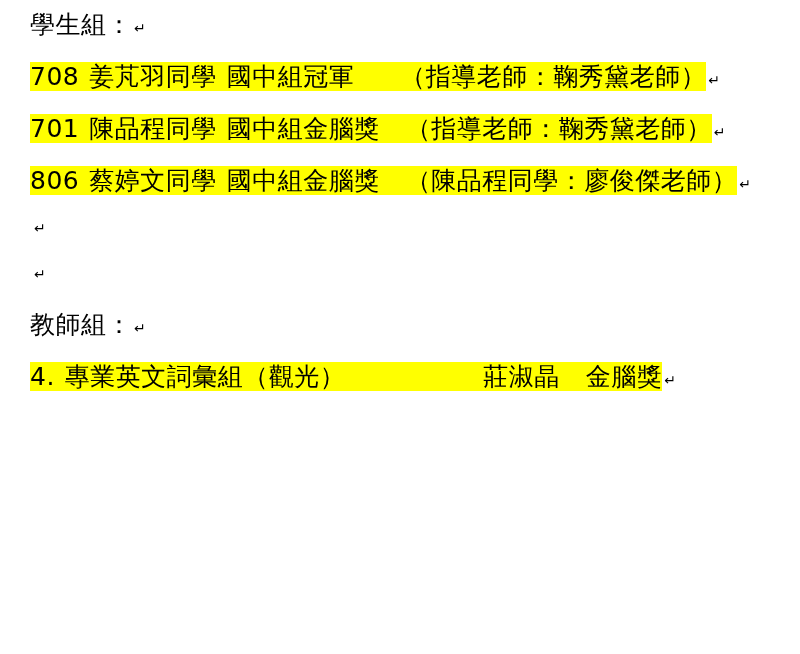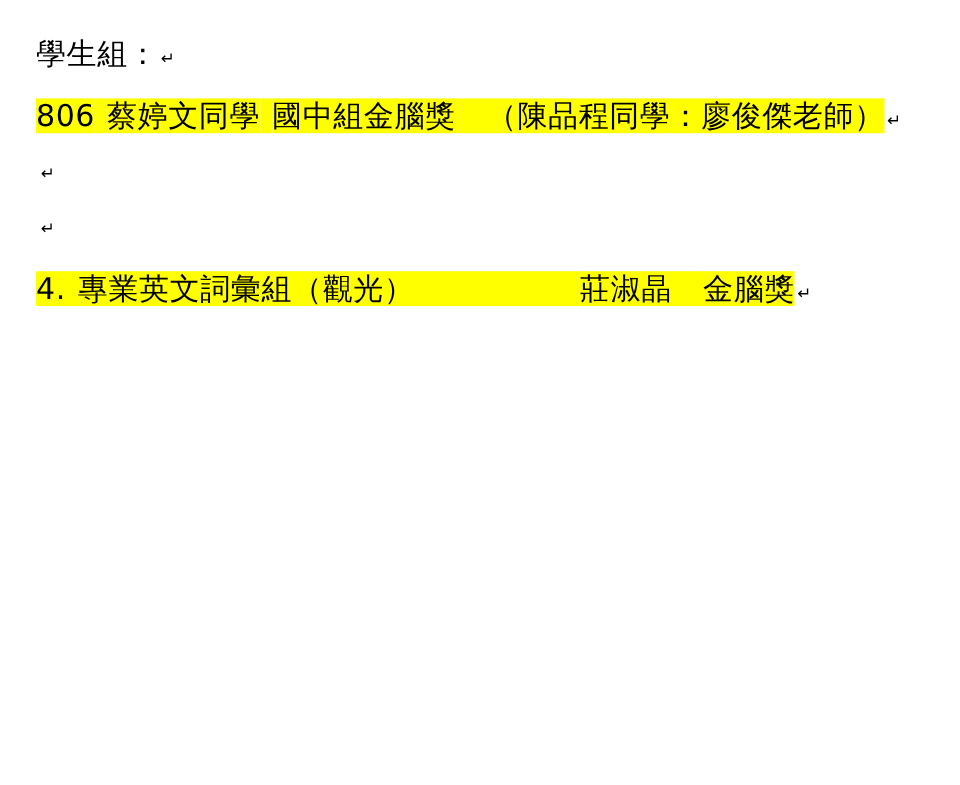--- a/index.html
+++ b/index.html
@@ -12,21 +12,21 @@
     background: #ffffff;
     font-family: "DejaVu Sans", "Liberation Sans", sans-serif;
     color: #000000;
     overflow: hidden;
   }
   .page {
     position: relative;
     width: 800px;
     height: 654px;
     box-sizing: border-box;
-    padding: 32px 0 0 0;
+    padding: 12px 0 0 0;
   }
   .line {
     display: block;
     margin: 0;
     padding: 0 0 0 30px;
     line-height: 1.0;
     height: 52px;
     white-space: nowrap;
   }
   .line .txt {
@@ -56,34 +56,43 @@
 </style>
 </head>
 <body>
 
 <div class="page">
 
   <div class="line">
     <span class="txt">學生組：</span><span class="pilcrow">↵</span>
   </div>
 
+  <div class="line hl">
+    <span class="txt">708</span><span class="txt"><span class="sp-sm"></span></span><span class="txt">姜芃羽同學</span><span class="txt"><span class="sp-sm"></span></span><span class="txt">國中組冠軍</span><span class="txt"><span class="sp-lg"></span></span><span class="txt">（指導老師：鞠秀黛老師）</span><span class="pilcrow">↵</span>
+  </div>
 
+  <div class="line hl">
+    <span class="txt">701</span><span class="txt"><span class="sp-sm"></span></span><span class="txt">陳品程同學</span><span class="txt"><span class="sp-sm"></span></span><span class="txt">國中組金腦獎</span><span class="txt"><span class="sp-md"></span></span><span class="txt">（指導老師：鞠秀黛老師）</span><span class="pilcrow">↵</span>
+  </div>
 
 
   <div class="line hl">
     <span class="txt">806</span><span class="txt"><span class="sp-sm"></span></span><span class="txt">蔡婷文同學</span><span class="txt"><span class="sp-sm"></span></span><span class="txt">國中組金腦獎</span><span class="txt"><span class="sp-md"></span></span><span class="txt">（陳品程同學：廖俊傑老師）</span><span class="pilcrow">↵</span>
   </div>
 
   <div class="line blank">
     <span class="pilcrow">↵</span>
   </div>
   <div class="line blank">
     <span class="pilcrow">↵</span>
   </div>
 
+  <div class="line">
+    <span class="txt">教師組：</span><span class="pilcrow">↵</span>
+  </div>
 
 
 
 
   <div class="line hl">
     <span class="txt">4.</span><span class="txt"><span class="sp-sm"></span></span><span class="txt">專業英文詞彙組（觀光）</span><span class="txt"><span class="sp-lg"></span><span class="sp-lg"></span><span class="sp-lg"></span></span><span class="txt">莊淑晶</span><span class="txt"><span class="sp-md"></span></span><span class="txt">金腦獎</span><span class="pilcrow">↵</span>
   </div>
 
 </div>
 

